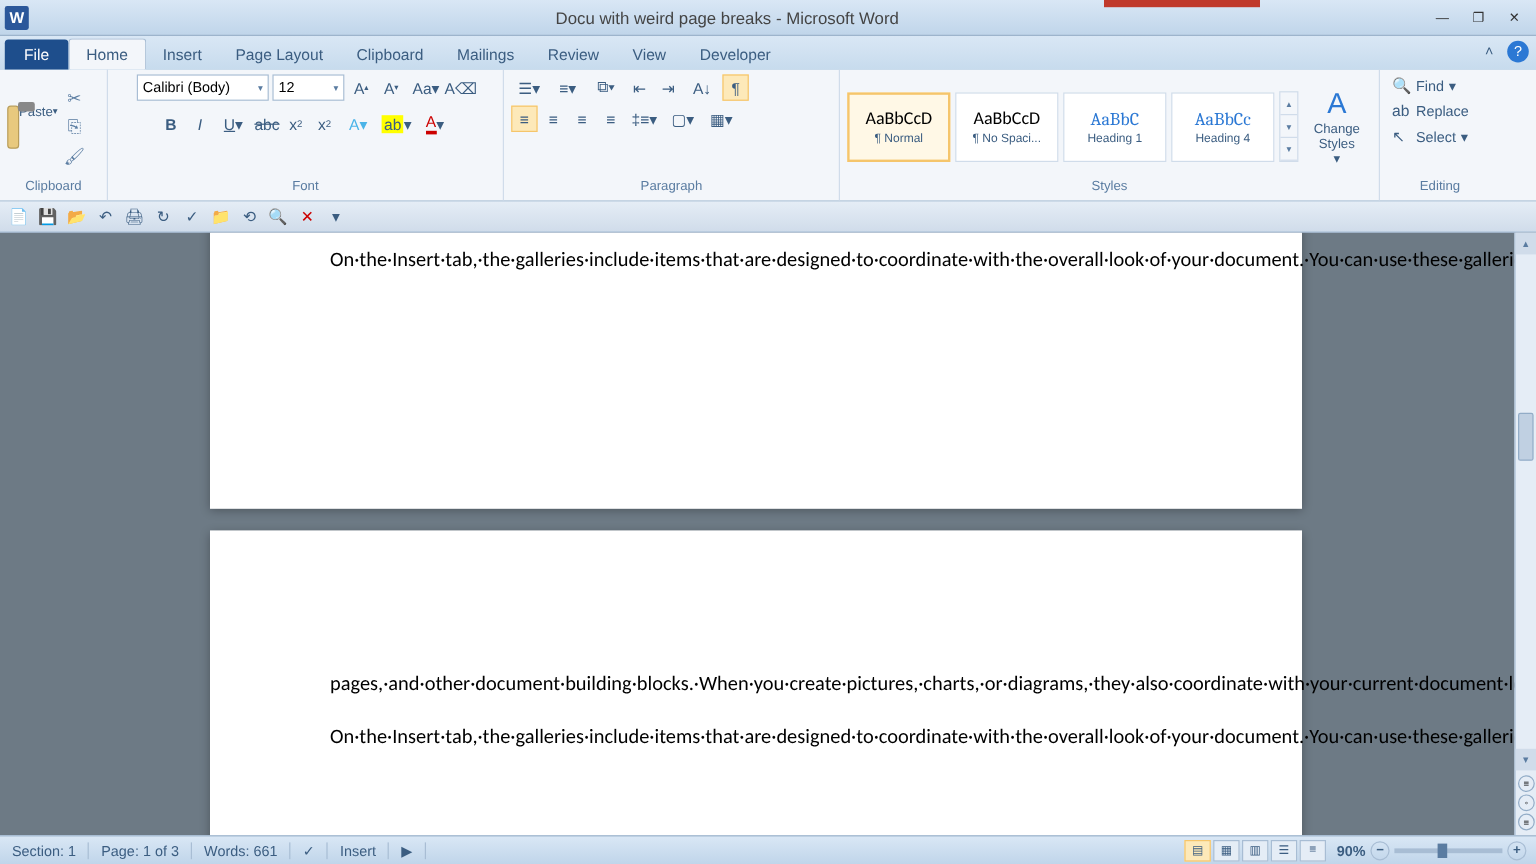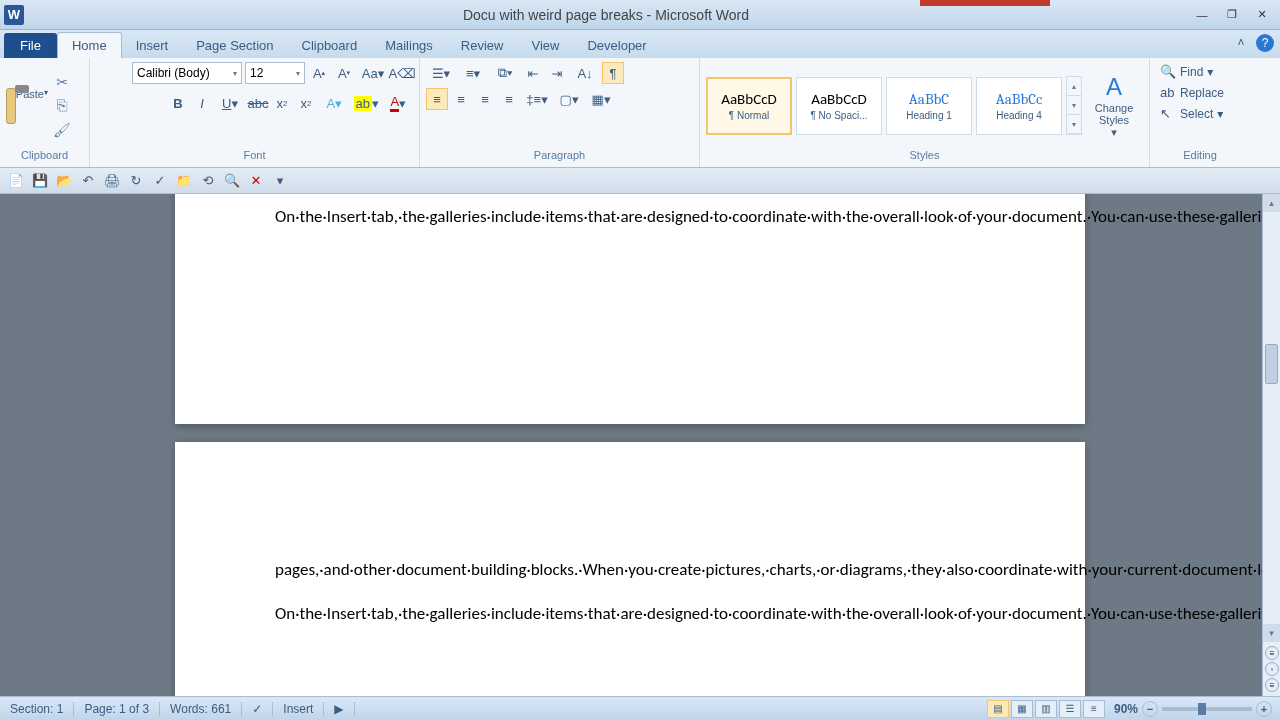--- a/index.html
+++ b/index.html
@@ -102,21 +102,21 @@
     <div class="win-btn">—</div>
     <div class="win-btn">❐</div>
     <div class="win-btn">✕</div>
   </div>
 </div>
 
 <div class="tabs-row">
   <div class="tab-file">File</div>
   <div class="tab active">Home</div>
   <div class="tab">Insert</div>
-  <div class="tab">Page Section</div>
+  <div class="tab">Page Layout</div>
   <div class="tab">Clipboard</div>
   <div class="tab">Mailings</div>
   <div class="tab">Review</div>
   <div class="tab">View</div>
   <div class="tab">Developer</div>
   <div class="help-btns">
     <div class="ico">˄</div>
     <div class="ico q">?</div>
   </div>
 </div>
@@ -133,21 +133,21 @@
       <div class="clip-small">
         <div class="sm">✂</div>
         <div class="sm">⎘</div>
         <div class="sm">🖌</div>
       </div>
     </div>
     <div class="group-label">Clipboard</div>
   </div>
 
   <div class="group" style="width:330px">
-    <div class="group-body" style="flex-direction:column; align-items:flex-end">
+    <div class="group-body" style="flex-direction:column; align-items:center">
       <div class="font-row1">
         <div class="font-combo name">
             <span>Calibri (Body)</span>
             <span class="arr">▾</span>
           </div>
         <div class="font-combo size">
             <span>12</span>
             <span class="arr">▾</span>
           </div>
         <div class="rb-btn">A<sup style="font-size:7px">▴</sup></div>

